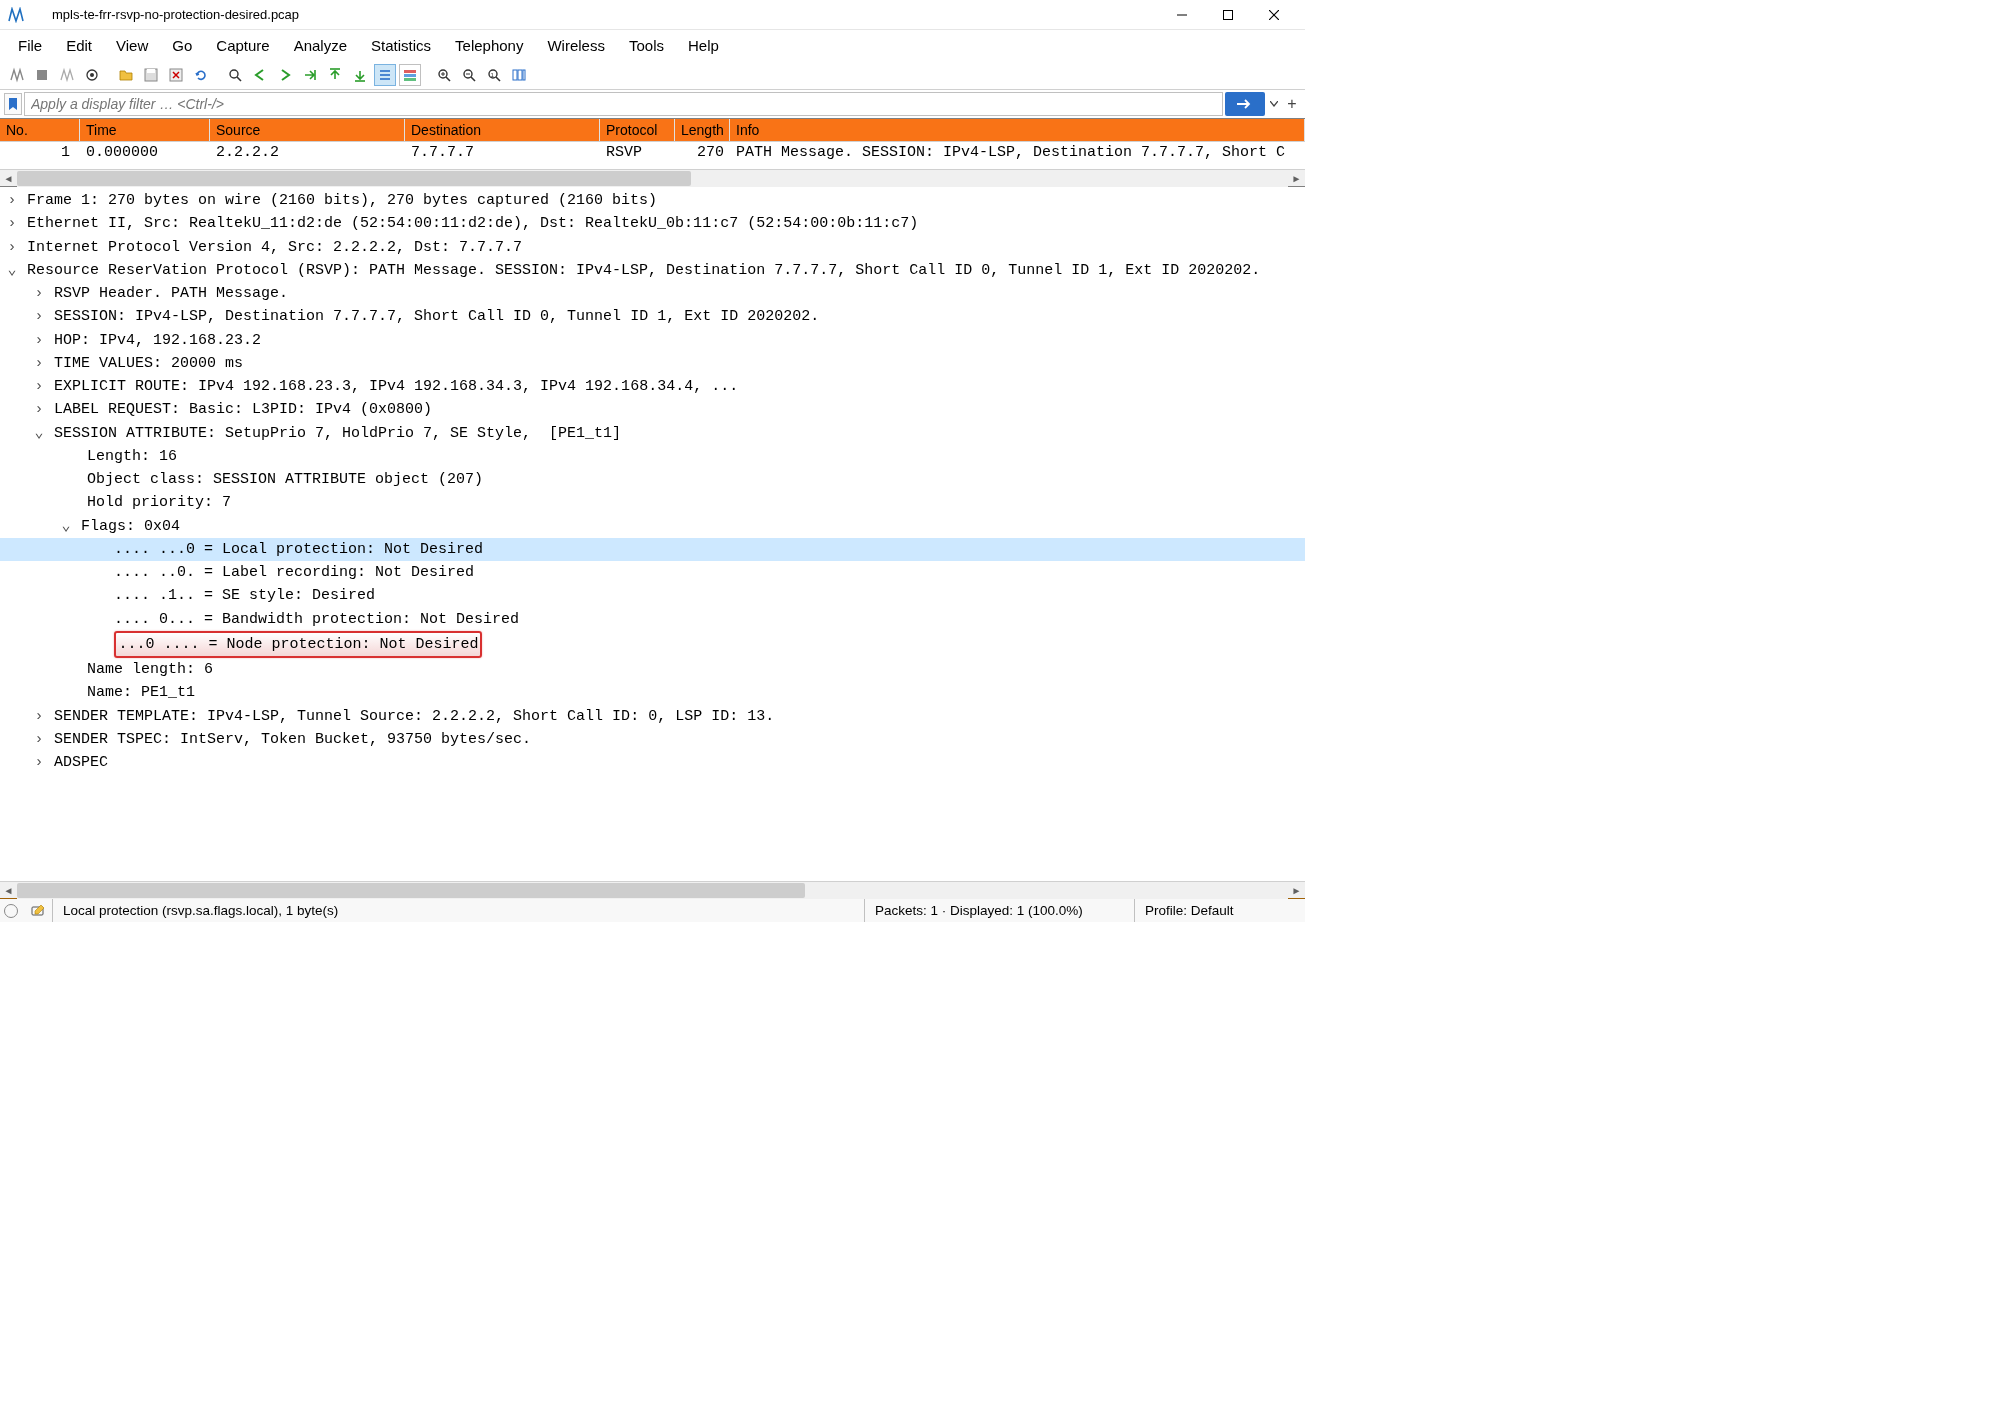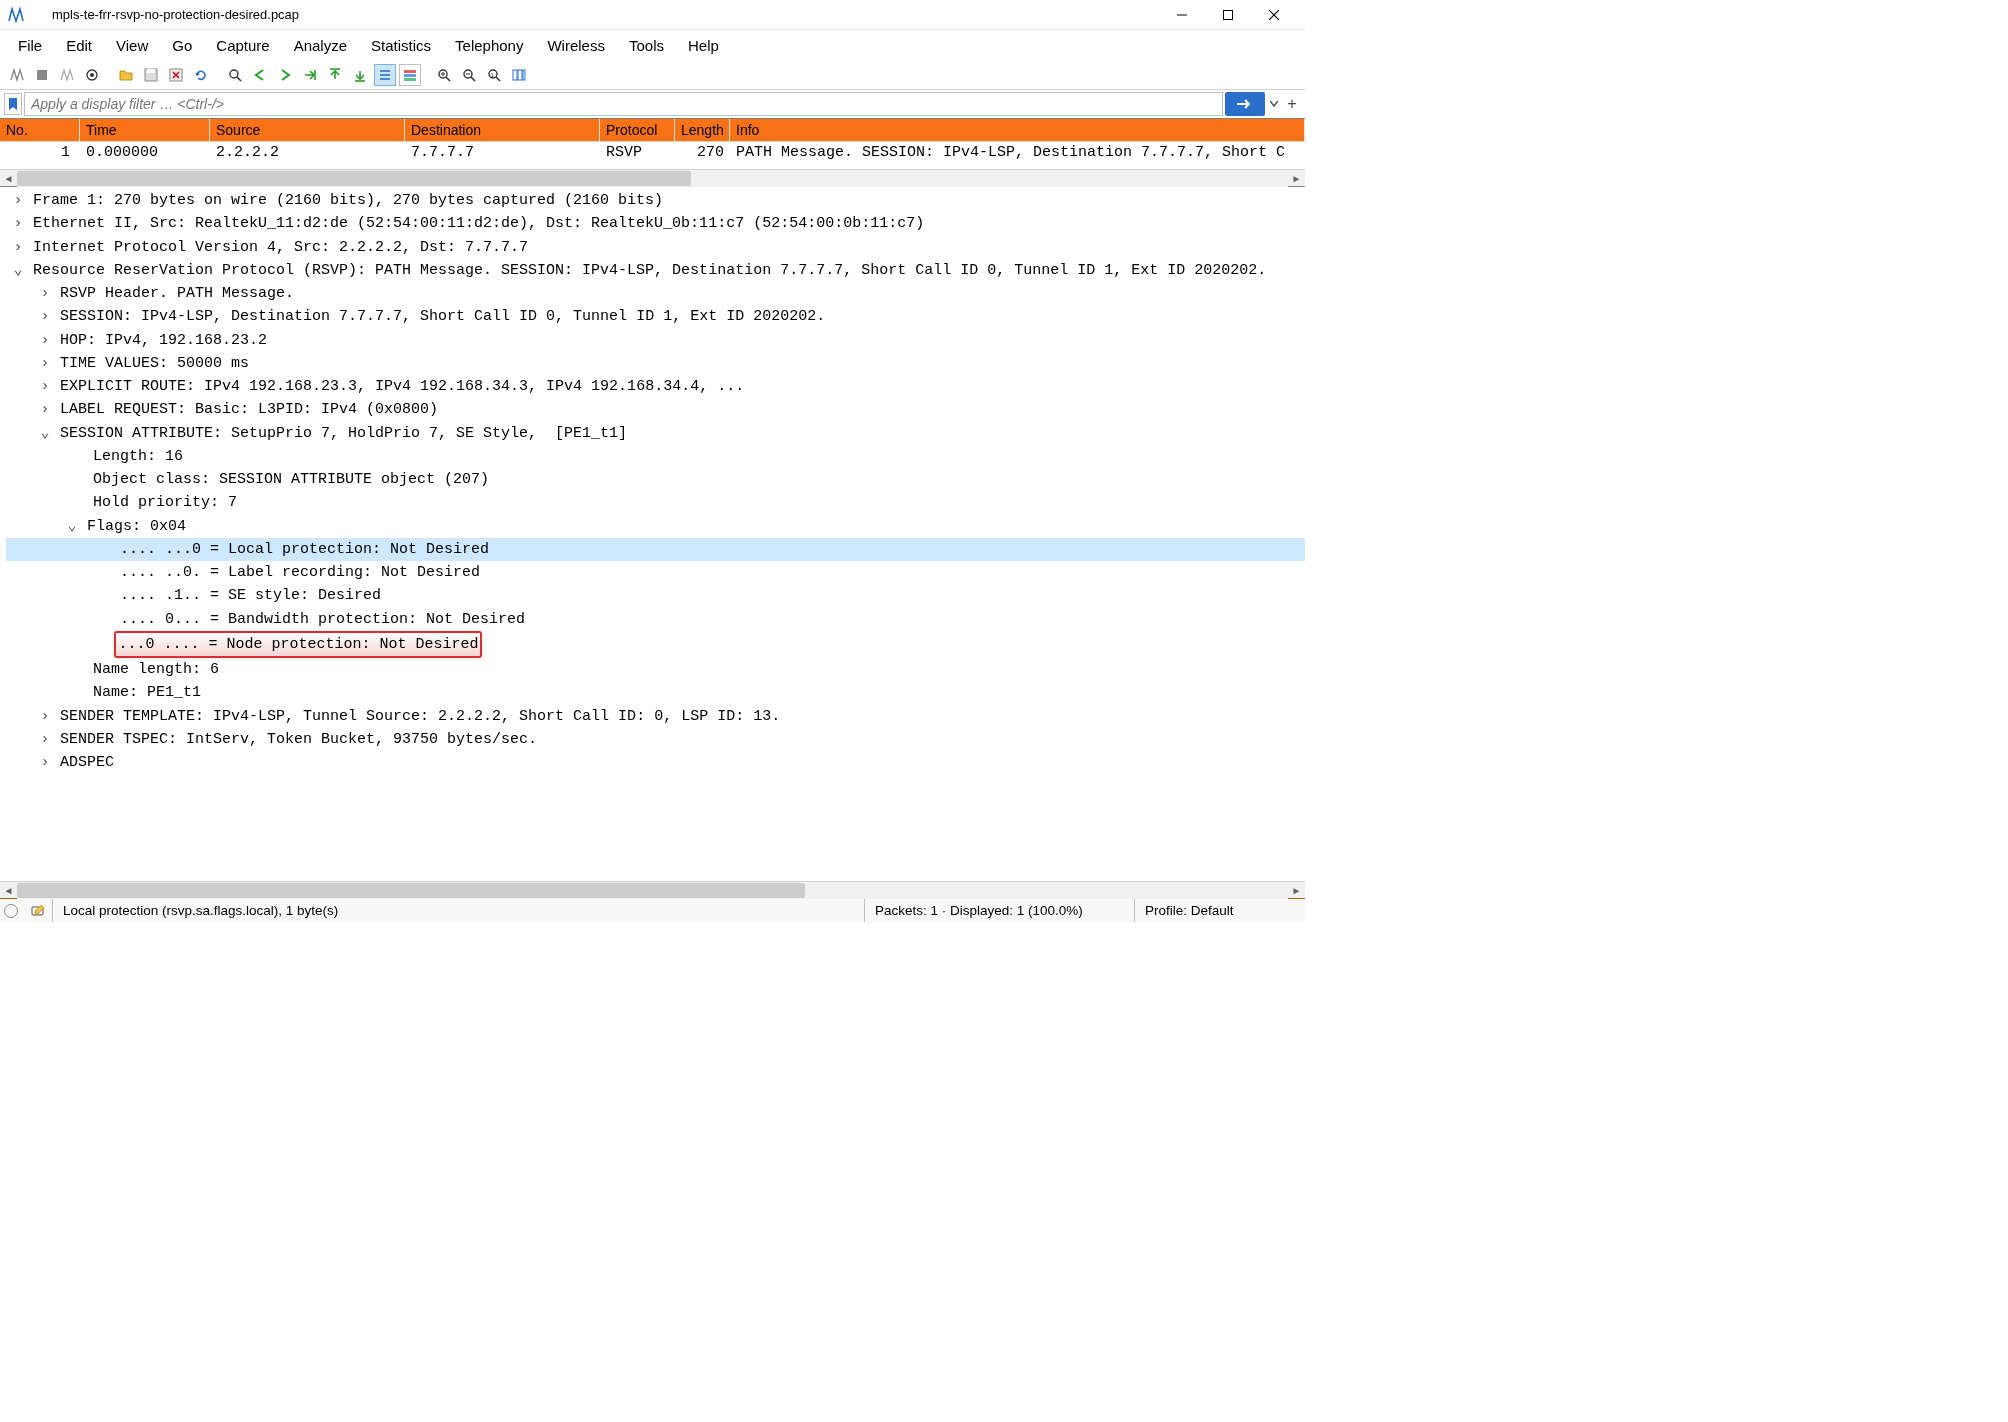--- a/index.html
+++ b/index.html
@@ -146,21 +146,20 @@
   overflow: hidden;
   font-family: Consolas, "Courier New", monospace;
   font-size: 15px;
   line-height: 1.55;
   padding: 2px 0;
   background: #ffffff;
 }
 .detail-pane .tree-row {
   white-space: pre;
   padding: 0 6px;
-  margin-left: 6px;
 }
 .detail-pane .tree-row.selected {
   background: #cde8ff;
 }
 .detail-pane .tree-row.highlighted {
   display: inline-block;
   border: 2px solid #d83030;
   border-radius: 3px;
   margin-left: 6px;
   padding: 0 2px;
@@ -418,21 +417,21 @@
 </div>
 
 <div class="detail-pane">
   <div class="tree-row"><span class="expander">›</span> <span>Frame 1: 270 bytes on wire (2160 bits), 270 bytes captured (2160 bits)</span></div>
   <div class="tree-row"><span class="expander">›</span> <span>Ethernet II, Src: RealtekU_11:d2:de (52:54:00:11:d2:de), Dst: RealtekU_0b:11:c7 (52:54:00:0b:11:c7)</span></div>
   <div class="tree-row"><span class="expander">›</span> <span>Internet Protocol Version 4, Src: 2.2.2.2, Dst: 7.7.7.7</span></div>
   <div class="tree-row"><span class="expander">⌄</span> <span>Resource ReserVation Protocol (RSVP): PATH Message. SESSION: IPv4-LSP, Destination 7.7.7.7, Short Call ID 0, Tunnel ID 1, Ext ID 2020202.</span></div>
   <div class="tree-row">   <span class="expander">›</span> <span>RSVP Header. PATH Message.</span></div>
   <div class="tree-row">   <span class="expander">›</span> <span>SESSION: IPv4-LSP, Destination 7.7.7.7, Short Call ID 0, Tunnel ID 1, Ext ID 2020202.</span></div>
   <div class="tree-row">   <span class="expander">›</span> <span>HOP: IPv4, 192.168.23.2</span></div>
-  <div class="tree-row">   <span class="expander">›</span> <span>TIME VALUES: 50000 ms</span></div>
+  <div class="tree-row">   <span class="expander">›</span> <span>TIME VALUES: 20000 ms</span></div>
   <div class="tree-row">   <span class="expander">›</span> <span>EXPLICIT ROUTE: IPv4 192.168.23.3, IPv4 192.168.34.3, IPv4 192.168.34.4, ...</span></div>
   <div class="tree-row">   <span class="expander">›</span> <span>LABEL REQUEST: Basic: L3PID: IPv4 (0x0800)</span></div>
   <div class="tree-row">   <span class="expander">⌄</span> <span>SESSION ATTRIBUTE: SetupPrio 7, HoldPrio 7, SE Style,  [PE1_t1]</span></div>
   <div class="tree-row">         <span>Length: 16</span></div>
   <div class="tree-row">         <span>Object class: SESSION ATTRIBUTE object (207)</span></div>
   <div class="tree-row">         <span>Hold priority: 7</span></div>
   <div class="tree-row">      <span class="expander">⌄</span> <span>Flags: 0x04</span></div>
   <div class="tree-row selected">            <span>.... ...0 = Local protection: Not Desired</span></div>
   <div class="tree-row">            <span>.... ..0. = Label recording: Not Desired</span></div>
   <div class="tree-row">            <span>.... .1.. = SE style: Desired</span></div>

